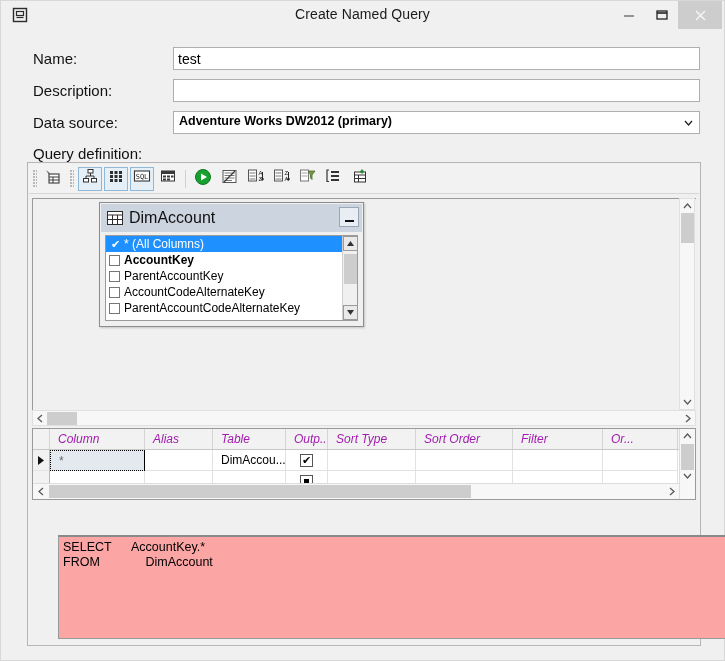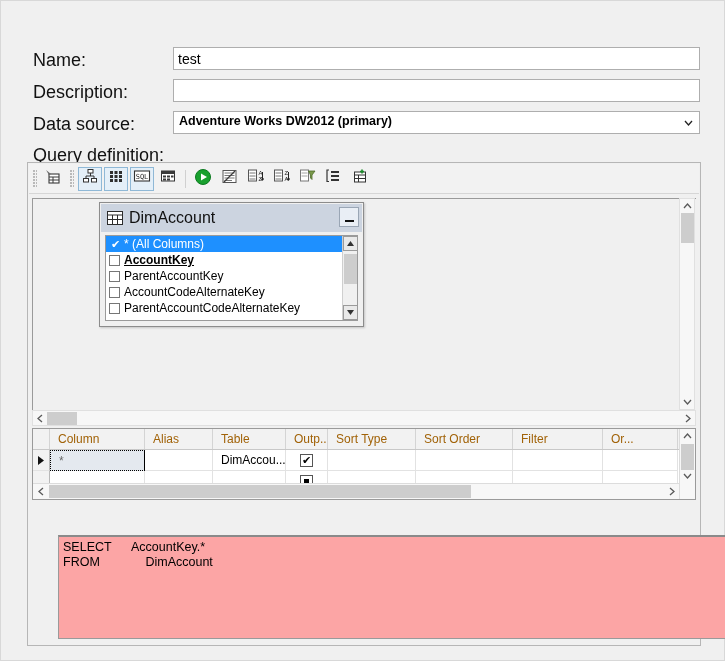--- a/index.html
+++ b/index.html
@@ -42,21 +42,21 @@
   }
   #btn-min { right: 79px; }
   #btn-max { right: 46px; }
   #btn-close { right: 2px; width: 44px; background: #cdcdcd; }
   .winglyph { display: block; }
 
   
   .formlabel {
     position: absolute;
     left: 32px;
-    font-size: 18px;
+    font-size: 15px;
     color: #111;
   }
   .field {
     position: absolute;
     left: 172px;
     width: 527px;
     height: 23px;
     background: #ffffff;
     border: 1px solid #aeaeae;
     font-family: "Liberation Sans", sans-serif;
@@ -181,21 +181,21 @@
     width: 11px; height: 11px;
     border: 1px solid #767676;
     background: #fff;
     margin-right: 4px;
     flex: none;
   }
   .ckmark {
     width: 13px; margin-right: 2px; flex: none;
     color: #fff; font-size: 11px; line-height: 11px; text-align: center;
   }
-  .colname.bold { font-weight: bold; text-decoration: underline; }
+  .colname.bold { font-weight: bold; }
   
   #collist-sb {
     position: absolute; right: 0; top: 0; bottom: 0; width: 15px;
     background: #f0f0f0; border-left: 1px solid #cfcfcf;
   }
   .sb-arrow-box {
     position: absolute; left: 0; width: 15px; height: 15px;
     background: #e9e9e9; border: 1px solid #9a9a9a;
     display: flex; align-items: center; justify-content: center;
   }
@@ -241,22 +241,22 @@
   #grid-head {
     position: absolute; left: 0; top: 0; right: 16px; height: 21px;
     background: #f2f2f2;
     border-bottom: 1px solid #c8c8c8;
     display: flex;
   }
   .ghcell {
     border-right: 1px solid #d4d4d4;
     display: flex; align-items: center;
     padding-left: 8px;
-    font-size: 12px; color: #a16207;
-    overflow: hidden; white-space: nowrap;
+    font-size: 12px; color: #a21caf;
+    overflow: hidden; white-space: nowrap; font-style: italic;
   }
   #grid-body {
     position: absolute; left: 0; top: 21px; right: 16px; bottom: 16px;
     background: #fff;
   }
   .growline { position: absolute; left: 0; right: 0; display: flex; }
   .gcell {
     border-right: 1px solid #e2e2e2;
     border-bottom: 1px solid #e2e2e2;
     display: flex; align-items: center;
@@ -318,20 +318,48 @@
     white-space: pre;
   }
   .sqlkw { width: 68px; flex: none; }
   #sql-line2 .sqlkw { width: 72px; }
 </style>
 </head>
 <body>
 
 <div id="window">
 
+  <div id="titlebar">
+    <div id="sysicon">
+      <svg width="20" height="20" viewBox="0 0 20 20">
+        <rect x="3.5" y="3.5" width="13" height="13" fill="none" stroke="#2b2b2b" stroke-width="1.4"></rect>
+        <rect x="6.5" y="6.5" width="7" height="4" fill="none" stroke="#2b2b2b" stroke-width="1.2"></rect>
+        <line x1="6.5" y1="12.5" x2="13.5" y2="12.5" stroke="#2b2b2b" stroke-width="1.2"></line>
+      </svg>
+    </div>
+    <div id="title">Create Named Query</div>
+
+    <div class="winbtn" id="btn-min">
+      <svg class="winglyph" width="12" height="12" viewBox="0 0 12 12">
+        <line x1="1" y1="7" x2="11" y2="7" stroke="#555" stroke-width="1.2"></line>
+      </svg>
+    </div>
+    <div class="winbtn" id="btn-max">
+      <svg class="winglyph" width="14" height="14" viewBox="0 0 14 14">
+        <rect x="2" y="3" width="10" height="8" fill="none" stroke="#222" stroke-width="1.3"></rect>
+        <line x1="2" y1="5" x2="12" y2="5" stroke="#222" stroke-width="1.6"></line>
+      </svg>
+    </div>
+    <div class="winbtn" id="btn-close">
+      <svg class="winglyph" width="13" height="13" viewBox="0 0 13 13">
+        <line x1="2" y1="2" x2="11" y2="11" stroke="#f6f6f6" stroke-width="1.4"></line>
+        <line x1="11" y1="2" x2="2" y2="11" stroke="#f6f6f6" stroke-width="1.4"></line>
+      </svg>
+    </div>
+  </div>
 
   <div class="formlabel" id="lbl-name">Name:</div>
   <input class="field" id="name-field" type="text" placeholder="" value="test" style="">
 
   <div class="formlabel" id="lbl-desc">Description:</div>
   <input class="field" id="desc-field" type="text" placeholder="" style="">
 
   <div class="formlabel" id="lbl-ds">Data source:</div>
   <div id="ds-row">
     <div id="ds-value">Adventure Works DW2012 (primary)</div>

